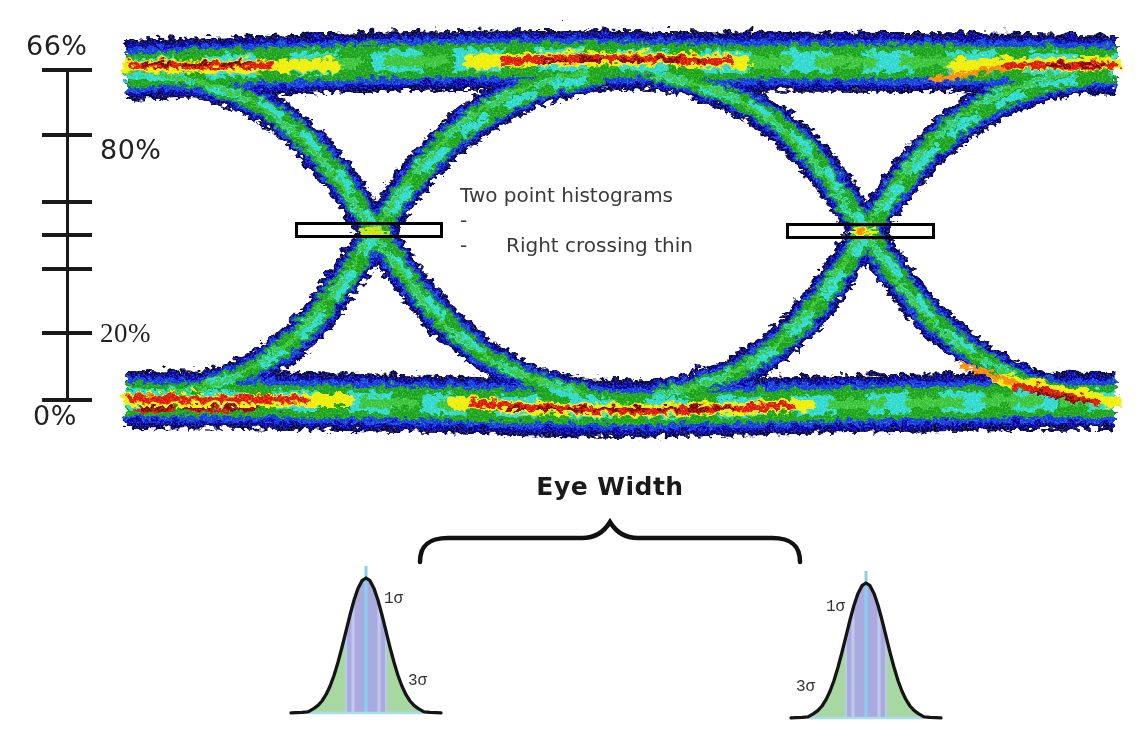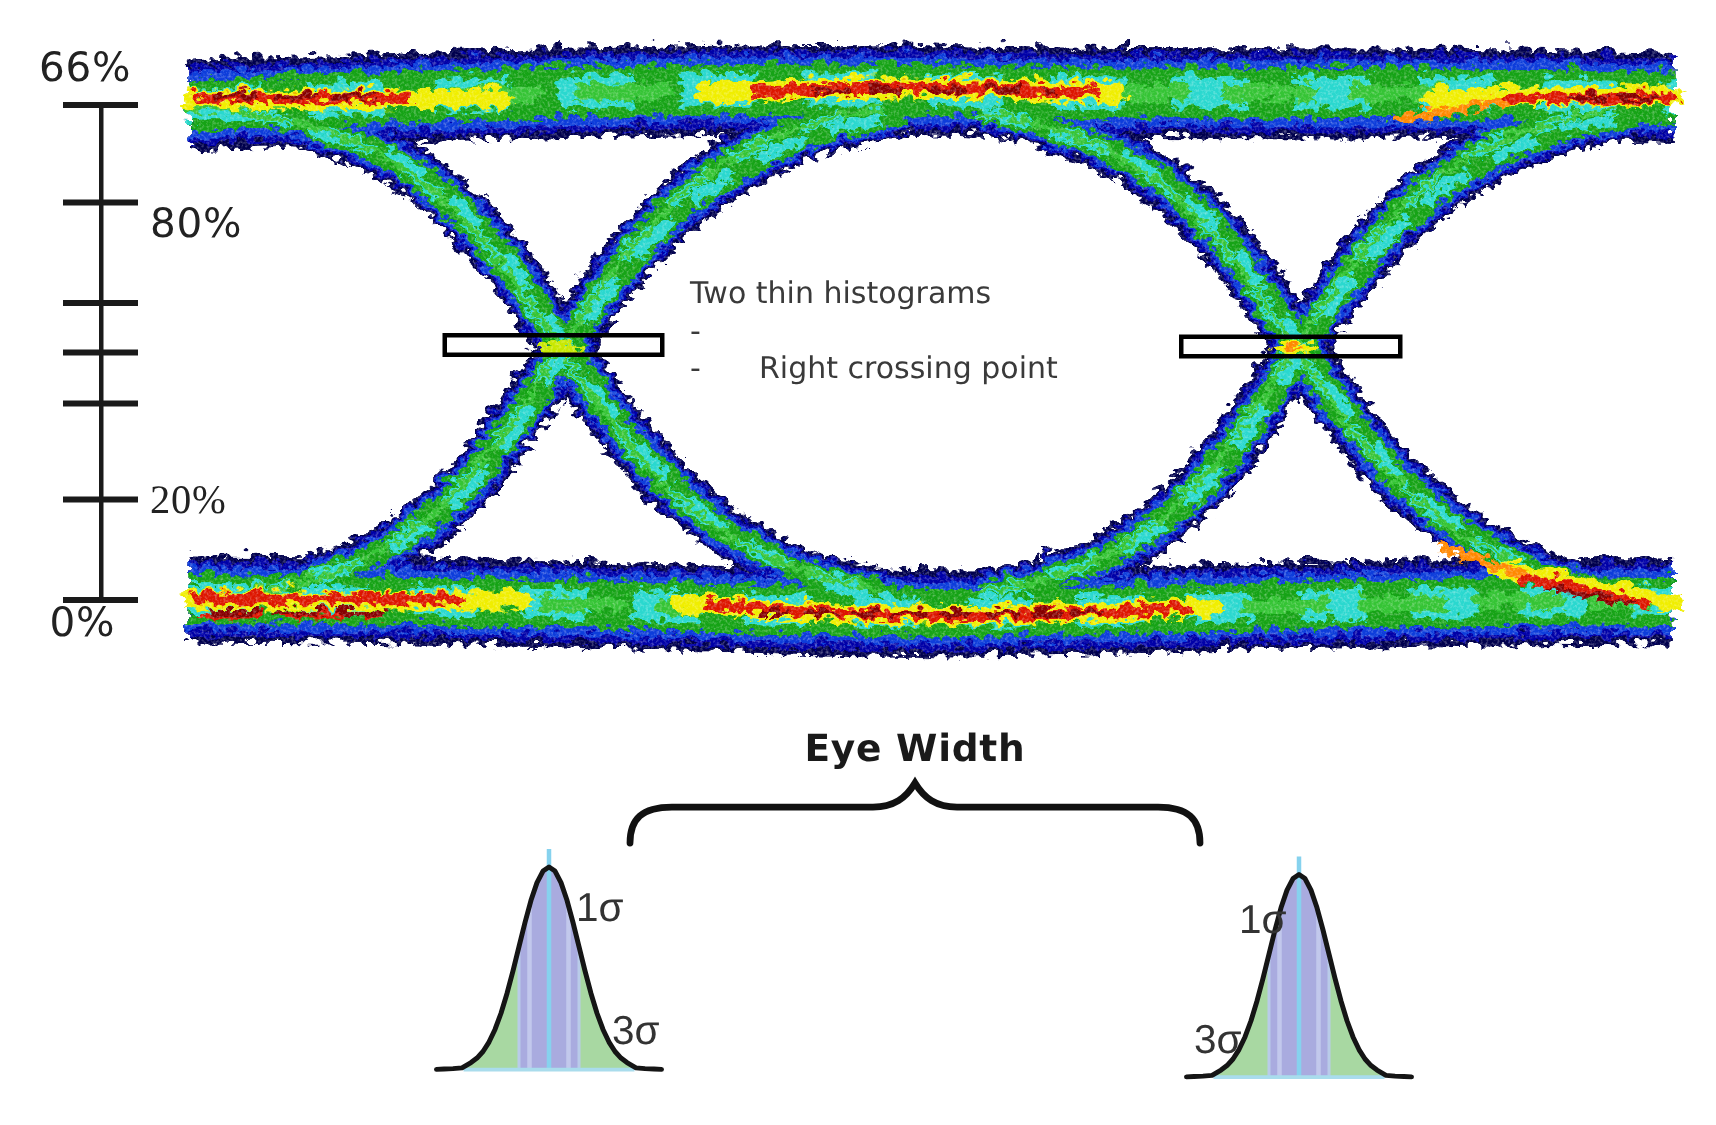--- a/index.html
+++ b/index.html
@@ -11,23 +11,23 @@
   .tick{left:42px;width:50px;height:4px;background:#1a1a1a;}
   .axis-label{color:#222;font-size:27px;font-weight:500;letter-spacing:0.5px;}
   
   .note{left:460px;top:183px;color:#3a3a3a;font-size:20px;line-height:25px;}
   .note-row{display:flex;}
   .note-bullet{width:46px;}
   
   .histo-box{height:10px;border:3px solid #000;background:transparent;}
   
   .eye-width{left:500px;top:472px;width:220px;text-align:center;
-             font-size:25px;font-weight:bold;color:#1a1a1a;letter-spacing:0.5px;margin-top:12px;}
-  
-  .sigma{font-family:Liberation Sans, sans-serif;font-size:27px;color:#333;}
+             font-size:25px;font-weight:bold;color:#1a1a1a;letter-spacing:0.5px;}
+  
+  .sigma{font-family:Liberation Mono, monospace;font-size:16px;color:#333;}
 </style>
 </head>
 <body>
 
 <svg class="abs" style="left:0;top:0;" width="1144" height="470" viewBox="0 0 1144 470">
   <defs>
     <filter id="rough" x="-10%" y="-10%" width="120%" height="120%">
       <feTurbulence type="turbulence" baseFrequency="0.09 0.13" numOctaves="2" seed="8" result="t"></feTurbulence>
       <feDisplacementMap in="SourceGraphic" in2="t" scale="12" xChannelSelector="R" yChannelSelector="G"></feDisplacementMap>
     </filter>
@@ -166,27 +166,27 @@
   <div class="abs axis-label" style="left:26px;top:30px;">66%</div>
   <div class="abs axis-label" style="left:100px;top:134px;">80%</div>
   <div class="abs axis-label" style="left:100px;top:318px;font-family:Liberation Serif, serif;">20%</div>
   <div class="abs axis-label" style="left:33px;top:400px;">0%</div>
 </div>
 
 <div class="abs histo-box" style="left:295px;top:222px;width:142px;"></div>
 <div class="abs histo-box" style="left:786px;top:223px;width:143px;"></div>
 
 <div class="abs note">
-  <div>Two thin histograms</div>
+  <div>Two point histograms</div>
   <div class="note-row">
     <span class="note-bullet">-</span>
   </div>
   <div class="note-row">
     <span class="note-bullet">-</span>
-    <span>Right crossing point</span>
+    <span>Right crossing thin</span>
   </div>
 </div>
 
 <div class="abs eye-width">Eye Width</div>
 <svg class="abs" style="left:410px;top:510px;" width="400" height="60" viewBox="0 0 400 60">
   <path d="M 10 52 C 10 36 18 28 38 28 L 172 28 C 186 28 194 22 200 12
            C 206 22 214 28 228 28 L 362 28 C 382 28 390 36 390 52" fill="none" stroke="#111" stroke-width="4.5" stroke-linecap="round"></path>
 </svg>
 
 <svg class="abs" style="left:281px;top:565px;" width="170" height="160" viewBox="0 0 170 160">

